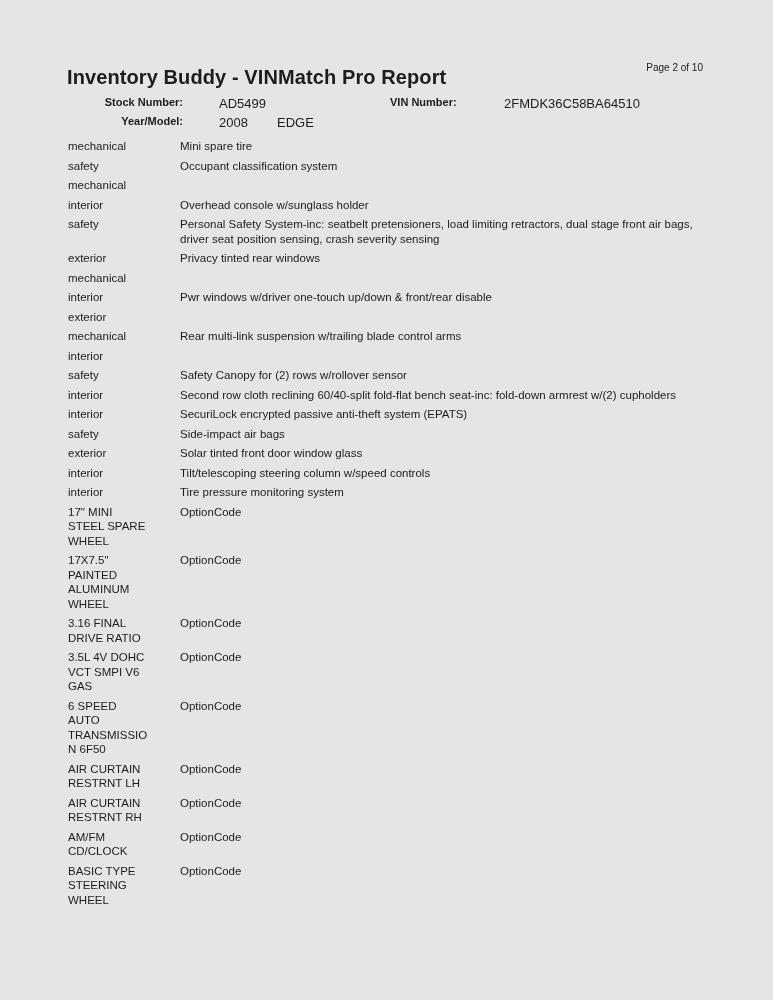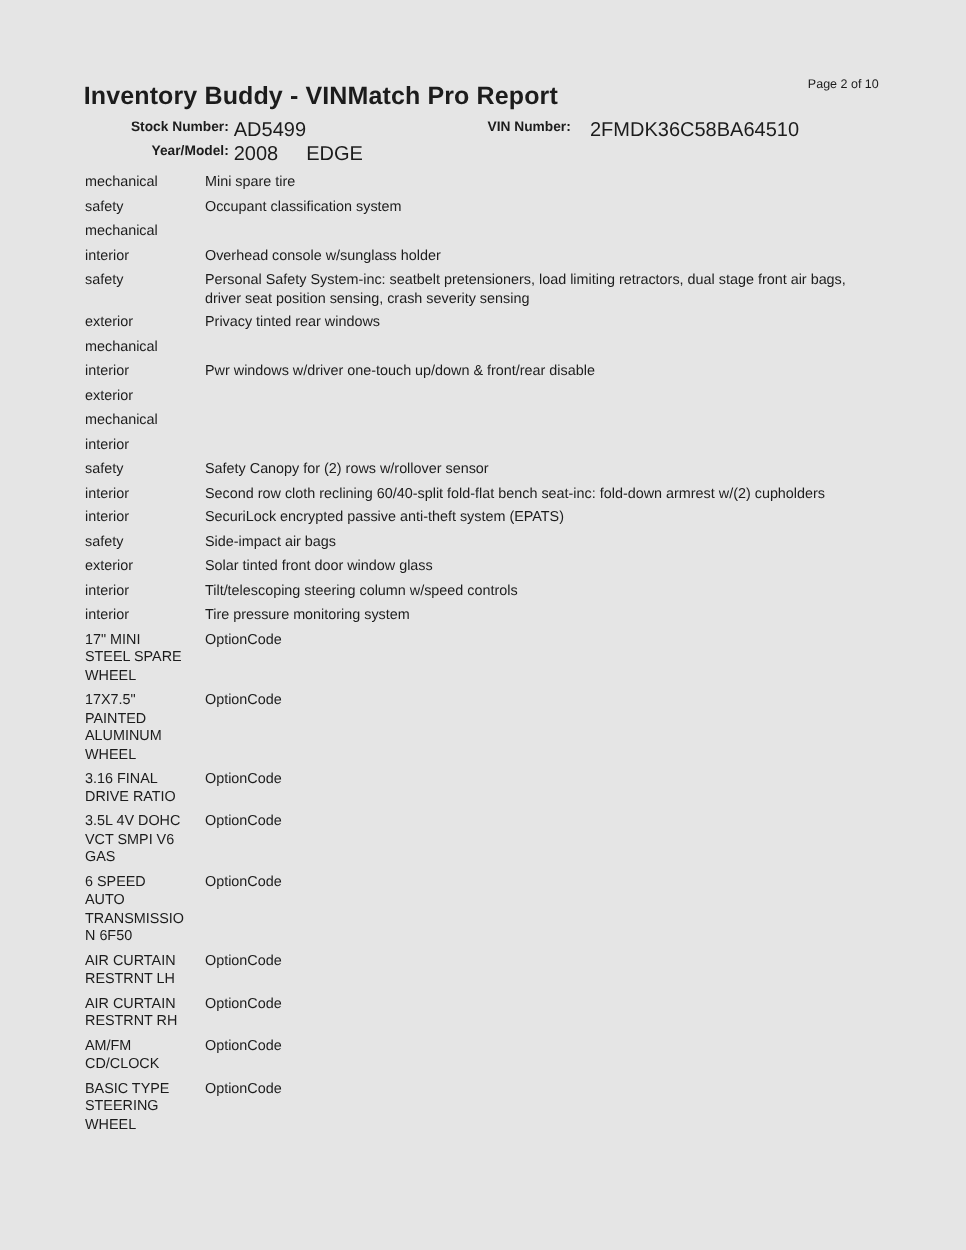--- a/index.html
+++ b/index.html
@@ -37,22 +37,23 @@
     white-space: nowrap;
   }
   .hdr-label {
     position: absolute;
     font-size: 11px;
     font-weight: bold;
     white-space: nowrap;
   }
   .hdr-value {
     position: absolute;
-    font-size: 16px;
-    white-space: nowrap;
+    font-size: 13px;
+    white-space: nowrap;
+    margin-left: 32px;
   }
   .lbl-right {
     left: 0;
     width: 183px;
     text-align: right;
   }
   .row1 { top: 96px; }
   .row2 { top: 115px; }
   .features {
     position: absolute;
@@ -63,21 +64,21 @@
     line-height: 14.5px;
   }
   .feat-row {
     display: flex;
     margin-bottom: 5px;
   }
   .feat-cat {
     flex: 0 0 94px;
     width: 94px;
     white-space: pre-line;
-    padding-right: 2px;
+    padding-right: 18px;
   }
   .feat-desc {
     width: 535px;
     max-width: 535px;
   }
 </style>
 </head>
 <body>
 
 <div class="page">
@@ -125,20 +126,21 @@
       </div>
       <div class="feat-row">
         <div class="feat-cat">interior</div>
         <div class="feat-desc">Pwr windows w/driver one-touch up/down &amp; front/rear disable</div>
       </div>
       <div class="feat-row">
         <div class="feat-cat">exterior</div>
       </div>
       <div class="feat-row">
         <div class="feat-cat">mechanical</div>
+        <div class="feat-desc">Rear multi-link suspension w/trailing blade control arms</div>
       </div>
       <div class="feat-row">
         <div class="feat-cat">interior</div>
       </div>
       <div class="feat-row">
         <div class="feat-cat">safety</div>
         <div class="feat-desc">Safety Canopy for (2) rows w/rollover sensor</div>
       </div>
       <div class="feat-row">
         <div class="feat-cat">interior</div>

